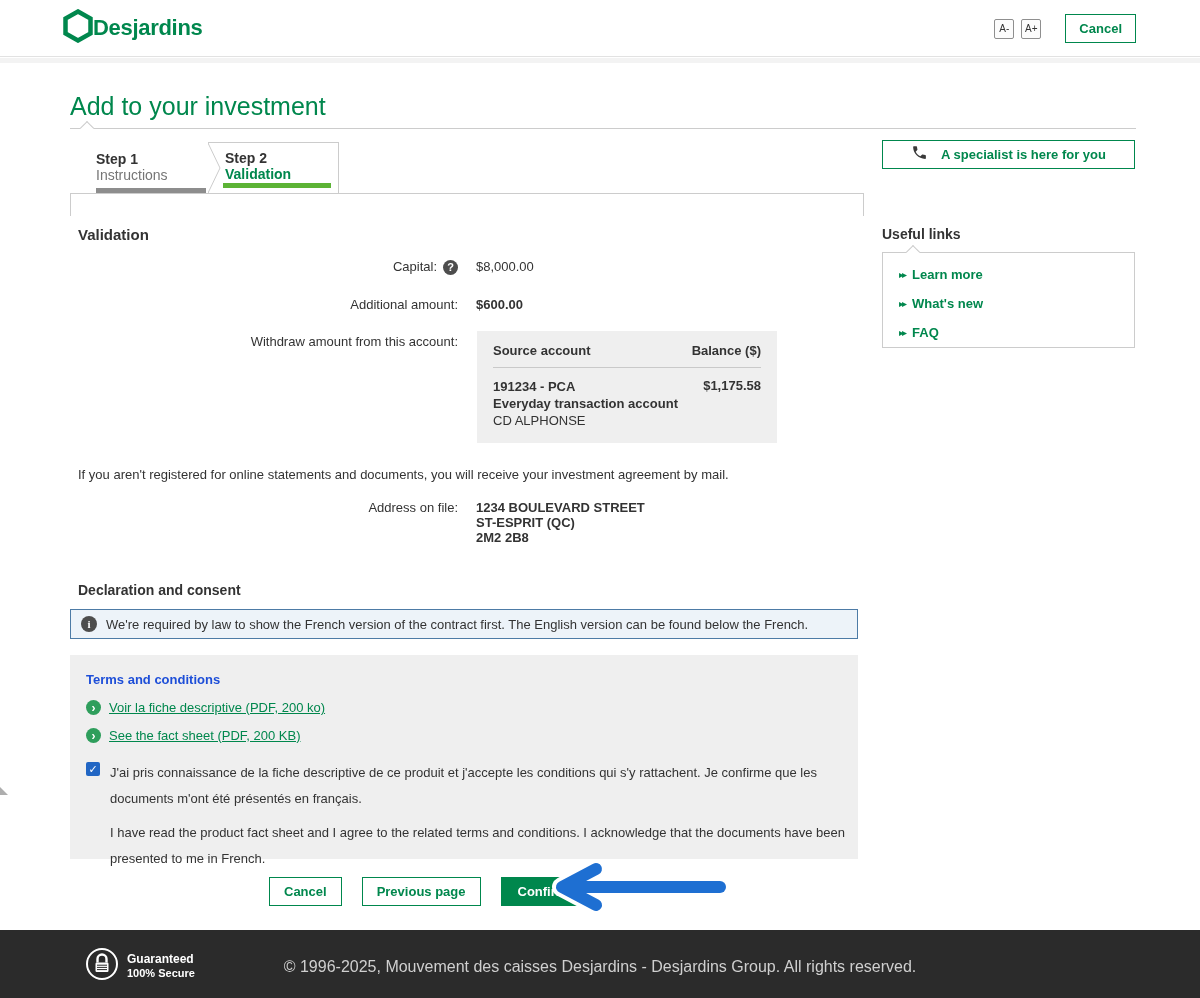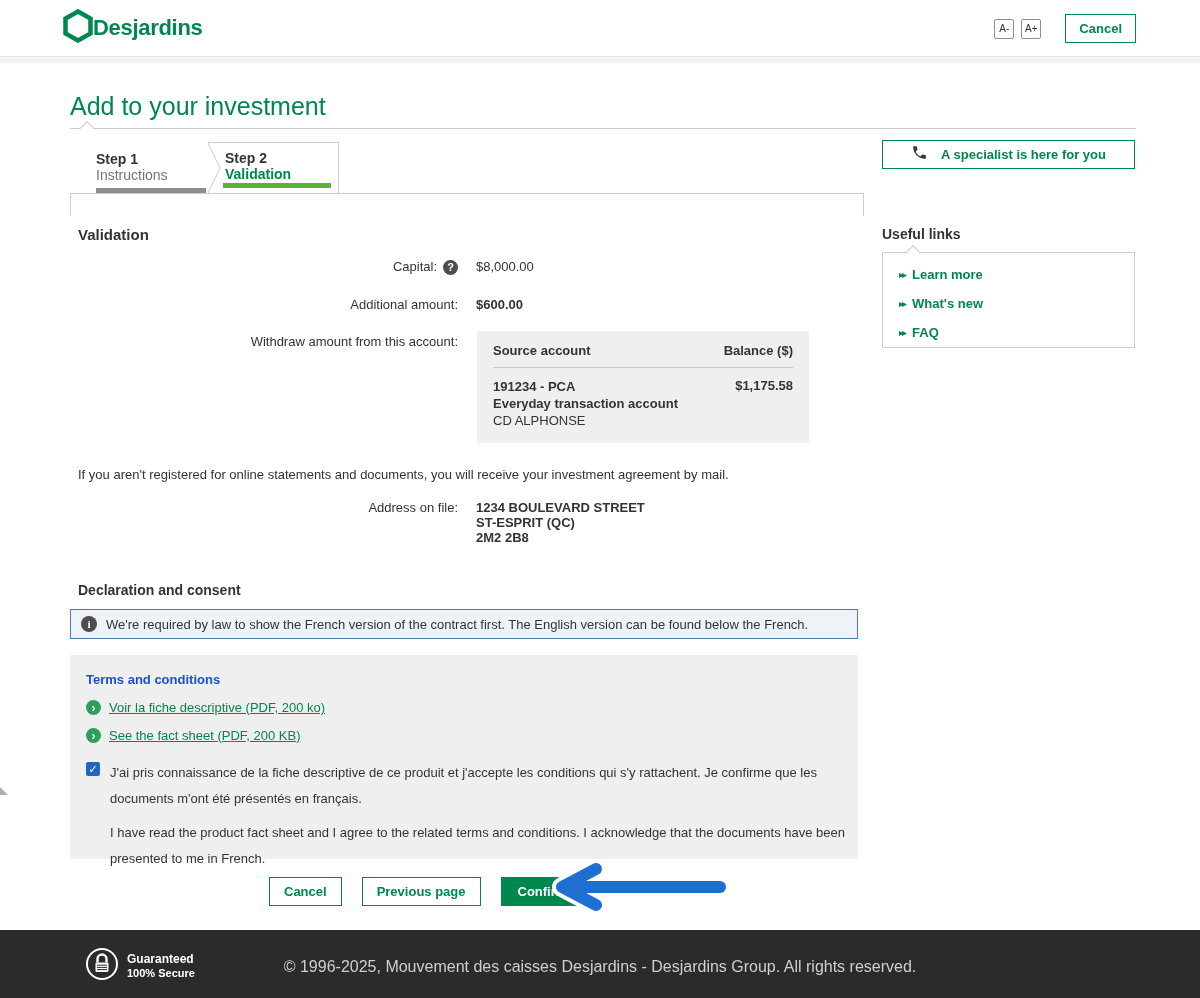--- a/index.html
+++ b/index.html
@@ -50,21 +50,21 @@
   .row-additional { margin-top:22px; }
   .row-withdraw { margin-top:18px; }
   .row-address { margin-top:17px; }
   .form-label { width:388px; text-align:right; font-size:13px; color:#333; line-height:16px;
                 display:flex; justify-content:flex-end; align-items:center; gap:6px; }
   .form-value { margin-left:18px; font-size:13px; color:#333; line-height:16px; }
   .bold { font-weight:bold; }
   .q-icon { width:15px; height:15px; border-radius:50%; background:#4d4d4d; color:#fff; font-size:11px;
             font-weight:bold; display:inline-flex; align-items:center; justify-content:center; cursor:pointer; }
 
-  .src-table { margin-left:19px; width:332px; background:#efefef; padding:12px 16px 14px 16px; }
+  .src-table { margin-left:19px; width:300px; background:#efefef; padding:12px 16px 14px 16px; }
   .src-head { display:flex; justify-content:space-between; font-size:13px; font-weight:bold; color:#333; }
   .src-divider { height:1px; background:#c9c9c9; margin:9px 0 10px 0; }
   .src-body { display:flex; justify-content:space-between; }
   .src-lines div { font-size:13px; line-height:17px; color:#333; }
   .src-balance { font-size:13px; font-weight:bold; color:#333; }
 
   .mail-note { margin:24px 0 0 8px; font-size:13px; color:#333; line-height:16px; }
   .addr-lines div { font-size:13px; font-weight:bold; line-height:15px; color:#333; }
 
   .decl-heading { margin:37px 0 0 8px; font-size:14px; font-weight:bold; color:#333; }

